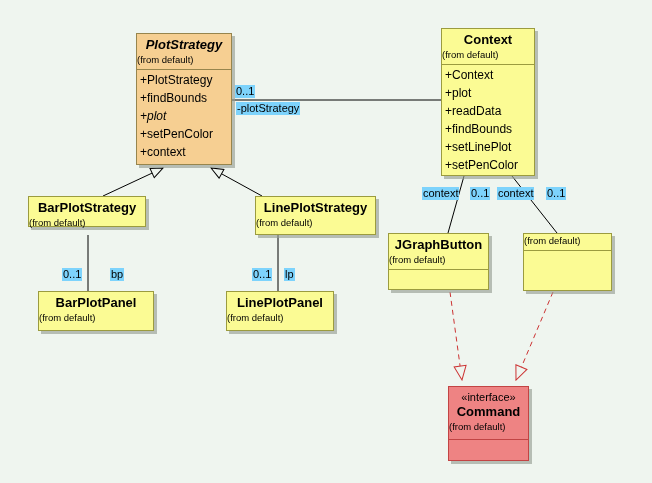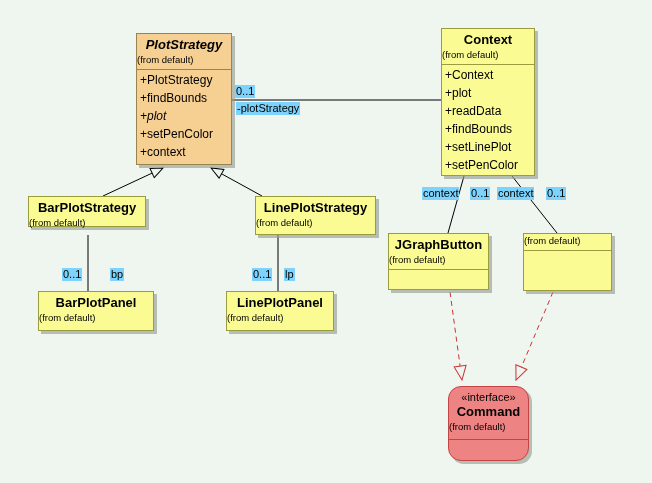--- a/index.html
+++ b/index.html
@@ -14,21 +14,21 @@
 
   .cls{
     position:absolute;
     border:1px solid;
     box-shadow:3px 3px 0 rgba(150,158,148,0.65);
     box-sizing:border-box;
     color:#000;
   }
   .c-strategy{background:#f6cf92;border-color:#97854d;}
   .c-yellow{background:#fbfb94;border-color:#9b9b3f;}
-  .c-iface{background:#ee8383;border-color:#c24444;border-radius:13px;}
+  .c-iface{background:#ee8383;border-color:#c24444;}
 
   .title{font-weight:bold;font-size:13px;text-align:center;padding-top:3px;line-height:16px;white-space:nowrap;}
   .title.abstract{font-style:italic;}
   .stereotype{font-size:11px;text-align:center;padding-top:4px;line-height:13px;}
   .from{font-size:9.5px;line-height:13px;padding-bottom:3px;white-space:nowrap;}
   .sep{border-top:1px solid;margin:0;height:0;}
   .c-strategy .sep{border-color:#97854d;}
   .c-yellow .sep{border-color:#9b9b3f;}
   .c-iface .sep{border-color:#c24444;}
   .members{padding:1px 3px;}

